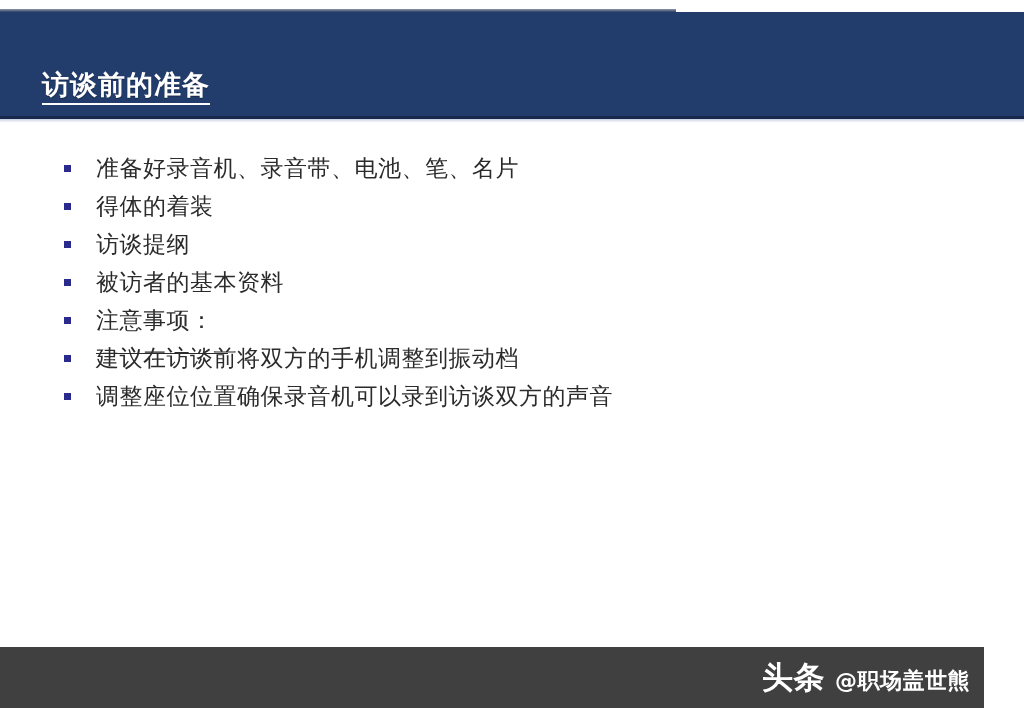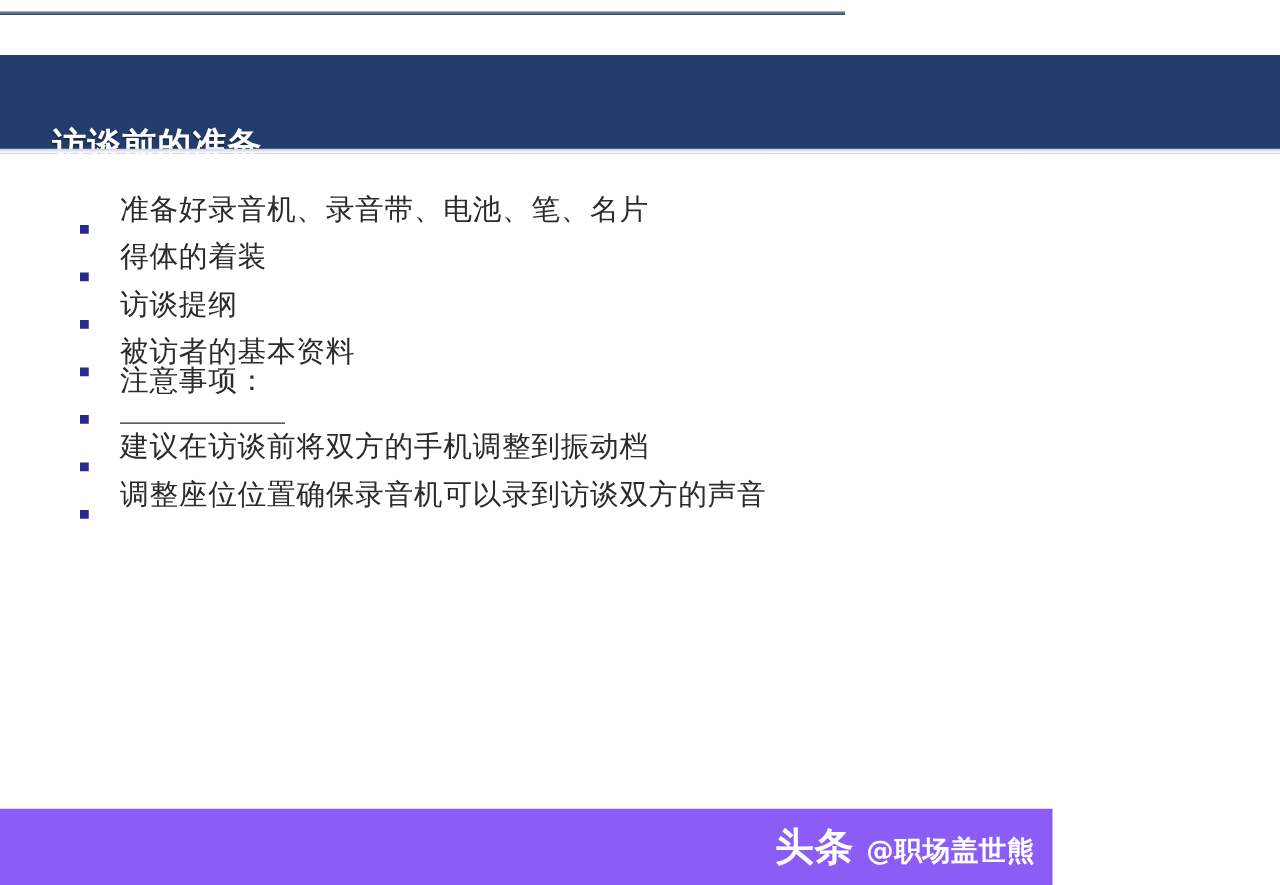--- a/index.html
+++ b/index.html
@@ -39,21 +39,20 @@
   }
 
   
   .header-band {
     position: absolute;
     left: 0;
     top: 12px;
     width: 1024px;
     height: 107px;
     background: #223c6c;
-    margin-top: 32px;
   }
   .header-band::after {
     content: "";
     position: absolute;
     left: 0;
     bottom: 0;
     width: 100%;
     height: 3px;
     background: #16294d;
   }
@@ -99,21 +98,21 @@
     position: absolute;
     left: 64px;
     top: 26px;
     margin: 0;
     padding: 0;
     list-style: none;
   }
 
   .bullet-item {
     display: flex;
-    align-items: flex-end;
+    align-items: flex-start;
     height: 38px;
     line-height: 38px;
   }
 
   .bullet-marker {
     flex: 0 0 auto;
     width: 7px;
     height: 7px;
     background: #2a2a8c;
     margin-top: 16px;
@@ -136,23 +135,23 @@
     line-height: 34px;
     display: inline-block;
     margin-top: 2px;
   }
 
   
   .footer-band {
     position: absolute;
     left: 0;
     top: 647px;
-    width: 842px;
+    width: 984px;
     height: 61px;
-    background: #8b5cf6;
+    background: #404040;
   }
   .footer-band::before {
     content: "";
     position: absolute;
     left: 0;
     top: 0;
     width: 100%;
     height: 2px;
     background: #2b4madd;
   }

